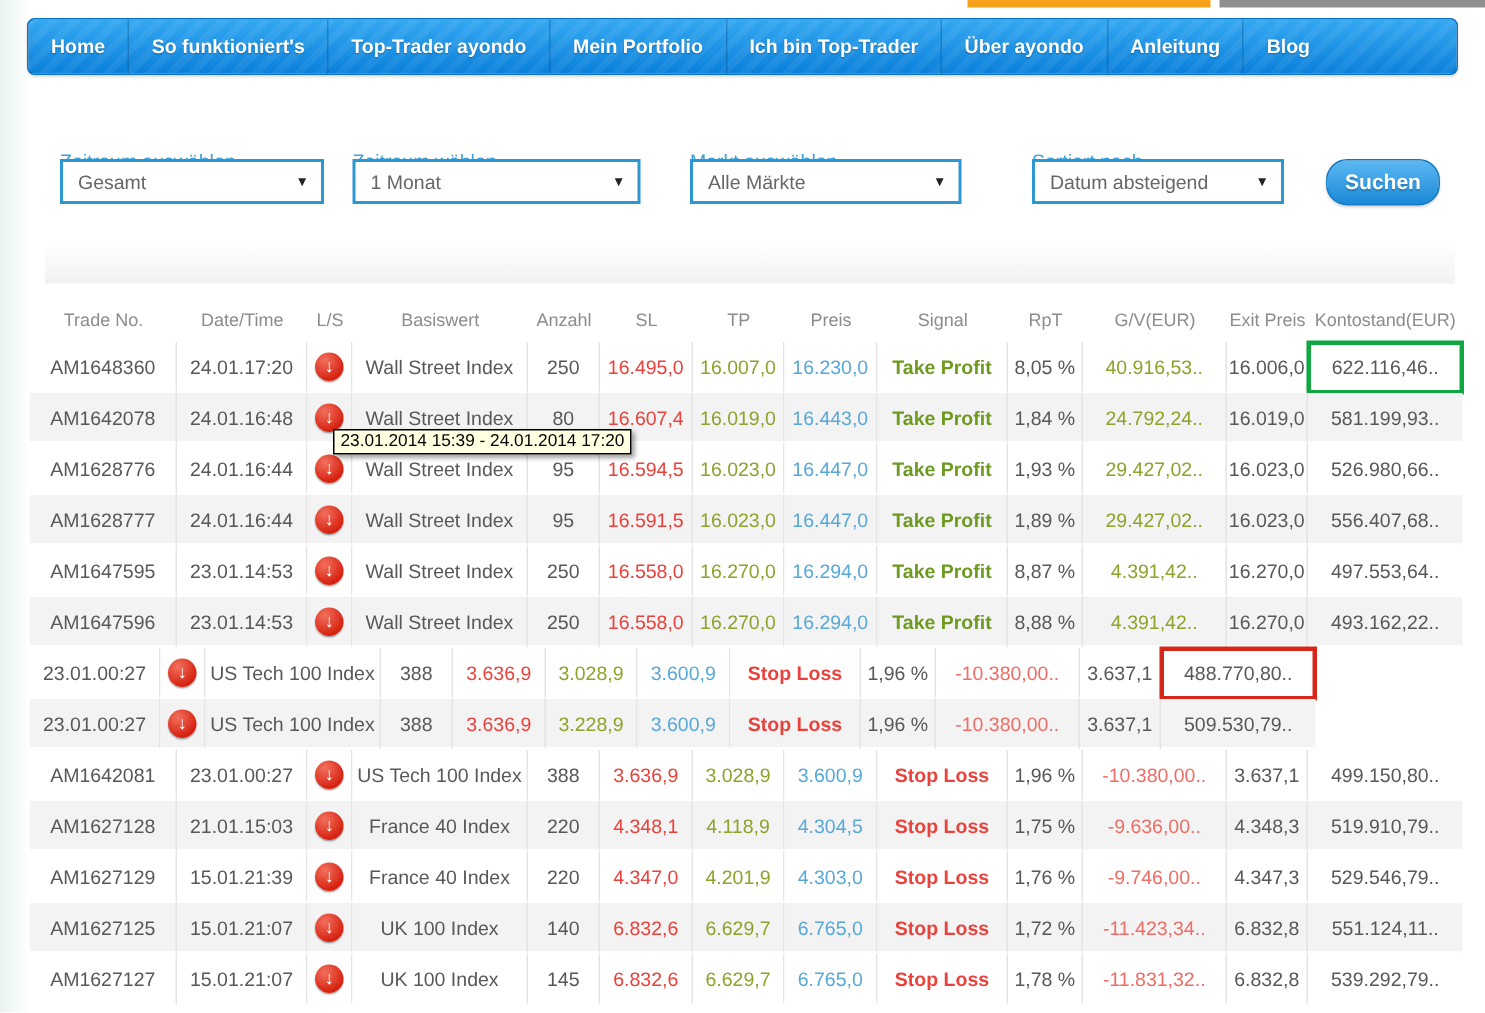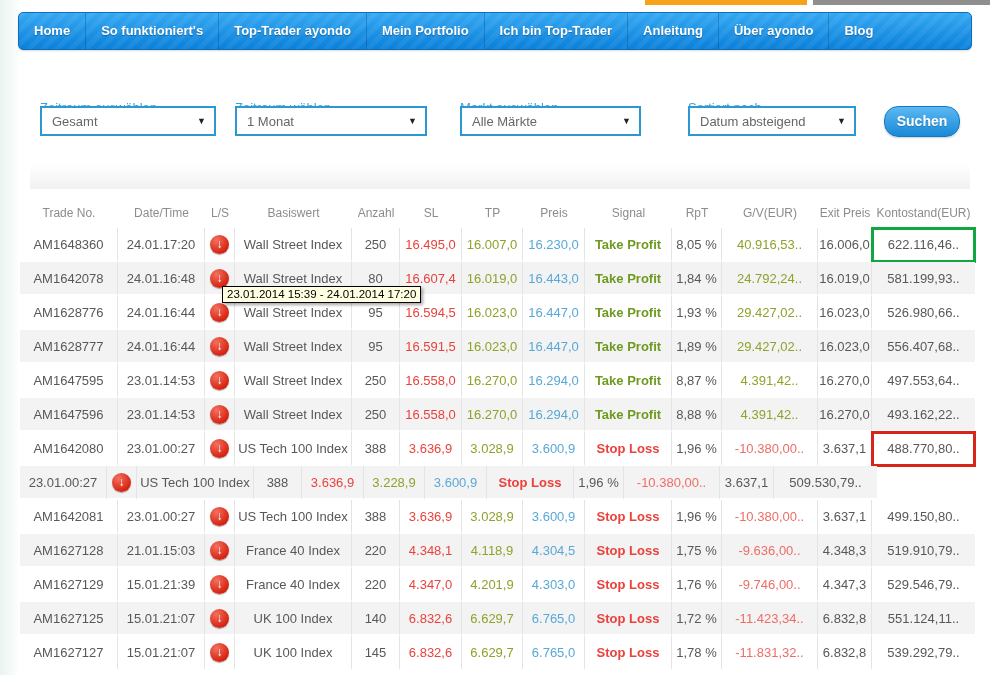--- a/index.html
+++ b/index.html
@@ -76,22 +76,22 @@
   <div class="left-fade"></div>
   <div class="strip strip-orange"></div>
   <div class="strip strip-gray"></div>
 
   <div class="navbar">
       <div class="nav-item">Home</div>
       <div class="nav-item">So funktioniert's</div>
       <div class="nav-item">Top-Trader ayondo</div>
       <div class="nav-item">Mein Portfolio</div>
       <div class="nav-item">Ich bin Top-Trader</div>
+      <div class="nav-item">Über ayondo</div>
       <div class="nav-item">Anleitung</div>
-      <div class="nav-item">Über ayondo</div>
       <div class="nav-item">Blog</div>
     </div>
 
   <div id="filters">
       <div class="filter-label" style="left: 40px;">Zeitraum auswählen</div>
       <div class="select" style="left: 40px; width: 176px;">
         <span>Gesamt</span>
         <span class="sel-arrow">▼</span>
       </div>
       <div class="filter-label" style="left: 235px;">Zeitraum wählen</div>
@@ -226,21 +226,20 @@
           <div class="cell t-red" style="width: 62px;">16.558,0</div>
           <div class="cell t-green" style="width: 61px;">16.270,0</div>
           <div class="cell t-blue" style="width: 62px;">16.294,0</div>
           <div class="cell t-sig sig-pos" style="width: 87px;">Take Profit</div>
           <div class="cell" style="width: 50px;">8,88 %</div>
           <div class="cell t-green" style="width: 96px;">4.391,42..</div>
           <div class="cell" style="width: 54px;">16.270,0</div>
           <div class="cell" style="width: 103px;">493.162,22..</div>
         </div>
         <div class="t-row row-even">
-          <div class="cell" style="width: 98px;">AM1642080</div>
           <div class="cell" style="width: 87px;">23.01.00:27</div>
           <div class="cell" style="width: 30px;">
             <span class="arrow-badge">↓</span>
           </div>
           <div class="cell" style="width: 117px;">US Tech 100 Index</div>
           <div class="cell" style="width: 48px;">388</div>
           <div class="cell t-red" style="width: 62px;">3.636,9</div>
           <div class="cell t-green" style="width: 61px;">3.028,9</div>
           <div class="cell t-blue" style="width: 62px;">3.600,9</div>
           <div class="cell t-sig sig-neg" style="width: 87px;">Stop Loss</div>

